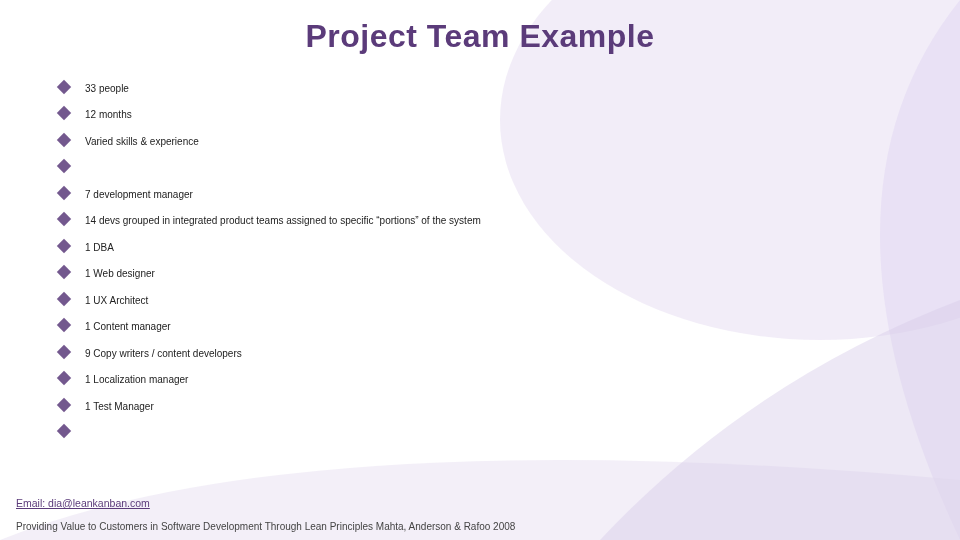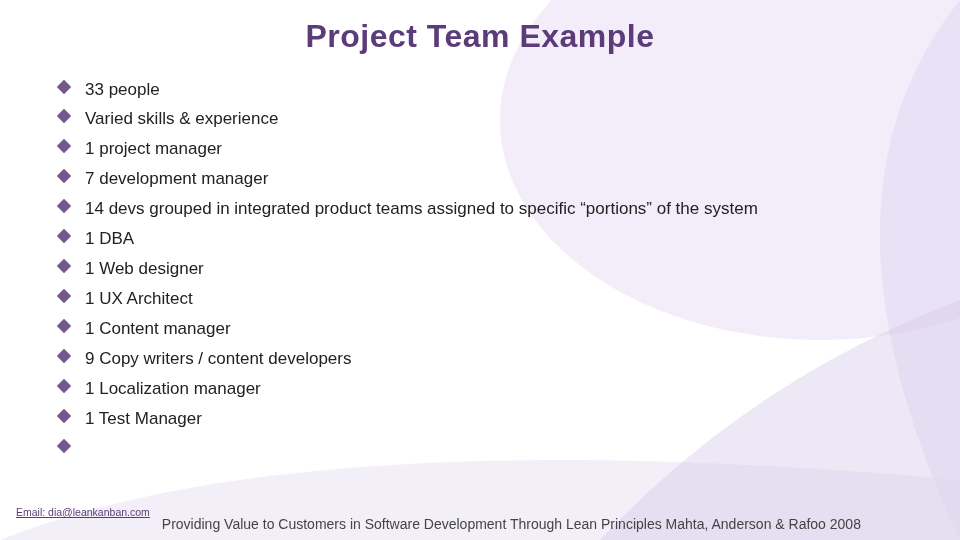--- a/index.html
+++ b/index.html
@@ -67,55 +67,54 @@
 
     .bullet-list {
       list-style: none;
       padding: 0;
     }
 
     .bullet-list li {
       display: flex;
       align-items: center;
       padding: 2.5px 0;
-      font-size: 17px;
+      font-size: 10px;
       color: #222;
       line-height: 1.35;
     }
 
     .bullet-icon {
       display: inline-block;
       margin-right: 12px;
       flex-shrink: 0;
     }
 
     .bullet-icon svg {
       width: 18px;
       height: 18px;
     }
 
     .footer-area {
       display: flex;
-      align-items: center;
       padding: 6px 16px 8px;
       gap: 12px;
       border-top: none;
+      flex-direction: column;
     }
 
     .footer-email {
       font-size: 10.5px;
       color: #5b3b7a;
       text-decoration: underline;
       cursor: pointer;
     }
 
     .footer-text {
-      font-size: 14px;
+      font-size: 10px;
       color: #444;
-      margin-top: 24px;
     }
   </style>
 </head>
 <body>
 
 <div class="slide">
 
   <svg class="bg-decoration" viewBox="0 0 960 540" preserveAspectRatio="none">
 
     <ellipse cx="820" cy="120" rx="320" ry="220" fill="#e8dff2" opacity="0.55"></ellipse>
@@ -139,27 +138,32 @@
       <li>
             <span class="bullet-icon"><svg viewBox="0 0 20 20" fill="none" xmlns="http://www.w3.org/2000/svg">
       <polygon points="10,2 18,10 10,18 2,10" fill="#5b3b7a" opacity="0.85"></polygon>
     </svg></span>
             <span>33 people</span>
           </li>
           <li>
             <span class="bullet-icon"><svg viewBox="0 0 20 20" fill="none" xmlns="http://www.w3.org/2000/svg">
       <polygon points="10,2 18,10 10,18 2,10" fill="#5b3b7a" opacity="0.85"></polygon>
     </svg></span>
+            <span>12 months</span>
+          </li>
+          <li>
+            <span class="bullet-icon"><svg viewBox="0 0 20 20" fill="none" xmlns="http://www.w3.org/2000/svg">
+      <polygon points="10,2 18,10 10,18 2,10" fill="#5b3b7a" opacity="0.85"></polygon>
+    </svg></span>
             <span>Varied skills &amp; experience</span>
           </li>
           <li>
             <span class="bullet-icon"><svg viewBox="0 0 20 20" fill="none" xmlns="http://www.w3.org/2000/svg">
       <polygon points="10,2 18,10 10,18 2,10" fill="#5b3b7a" opacity="0.85"></polygon>
     </svg></span>
-            <span>1 project manager</span>
           </li>
           <li>
             <span class="bullet-icon"><svg viewBox="0 0 20 20" fill="none" xmlns="http://www.w3.org/2000/svg">
       <polygon points="10,2 18,10 10,18 2,10" fill="#5b3b7a" opacity="0.85"></polygon>
     </svg></span>
             <span>7 development manager</span>
           </li>
           <li>
             <span class="bullet-icon"><svg viewBox="0 0 20 20" fill="none" xmlns="http://www.w3.org/2000/svg">
       <polygon points="10,2 18,10 10,18 2,10" fill="#5b3b7a" opacity="0.85"></polygon>

